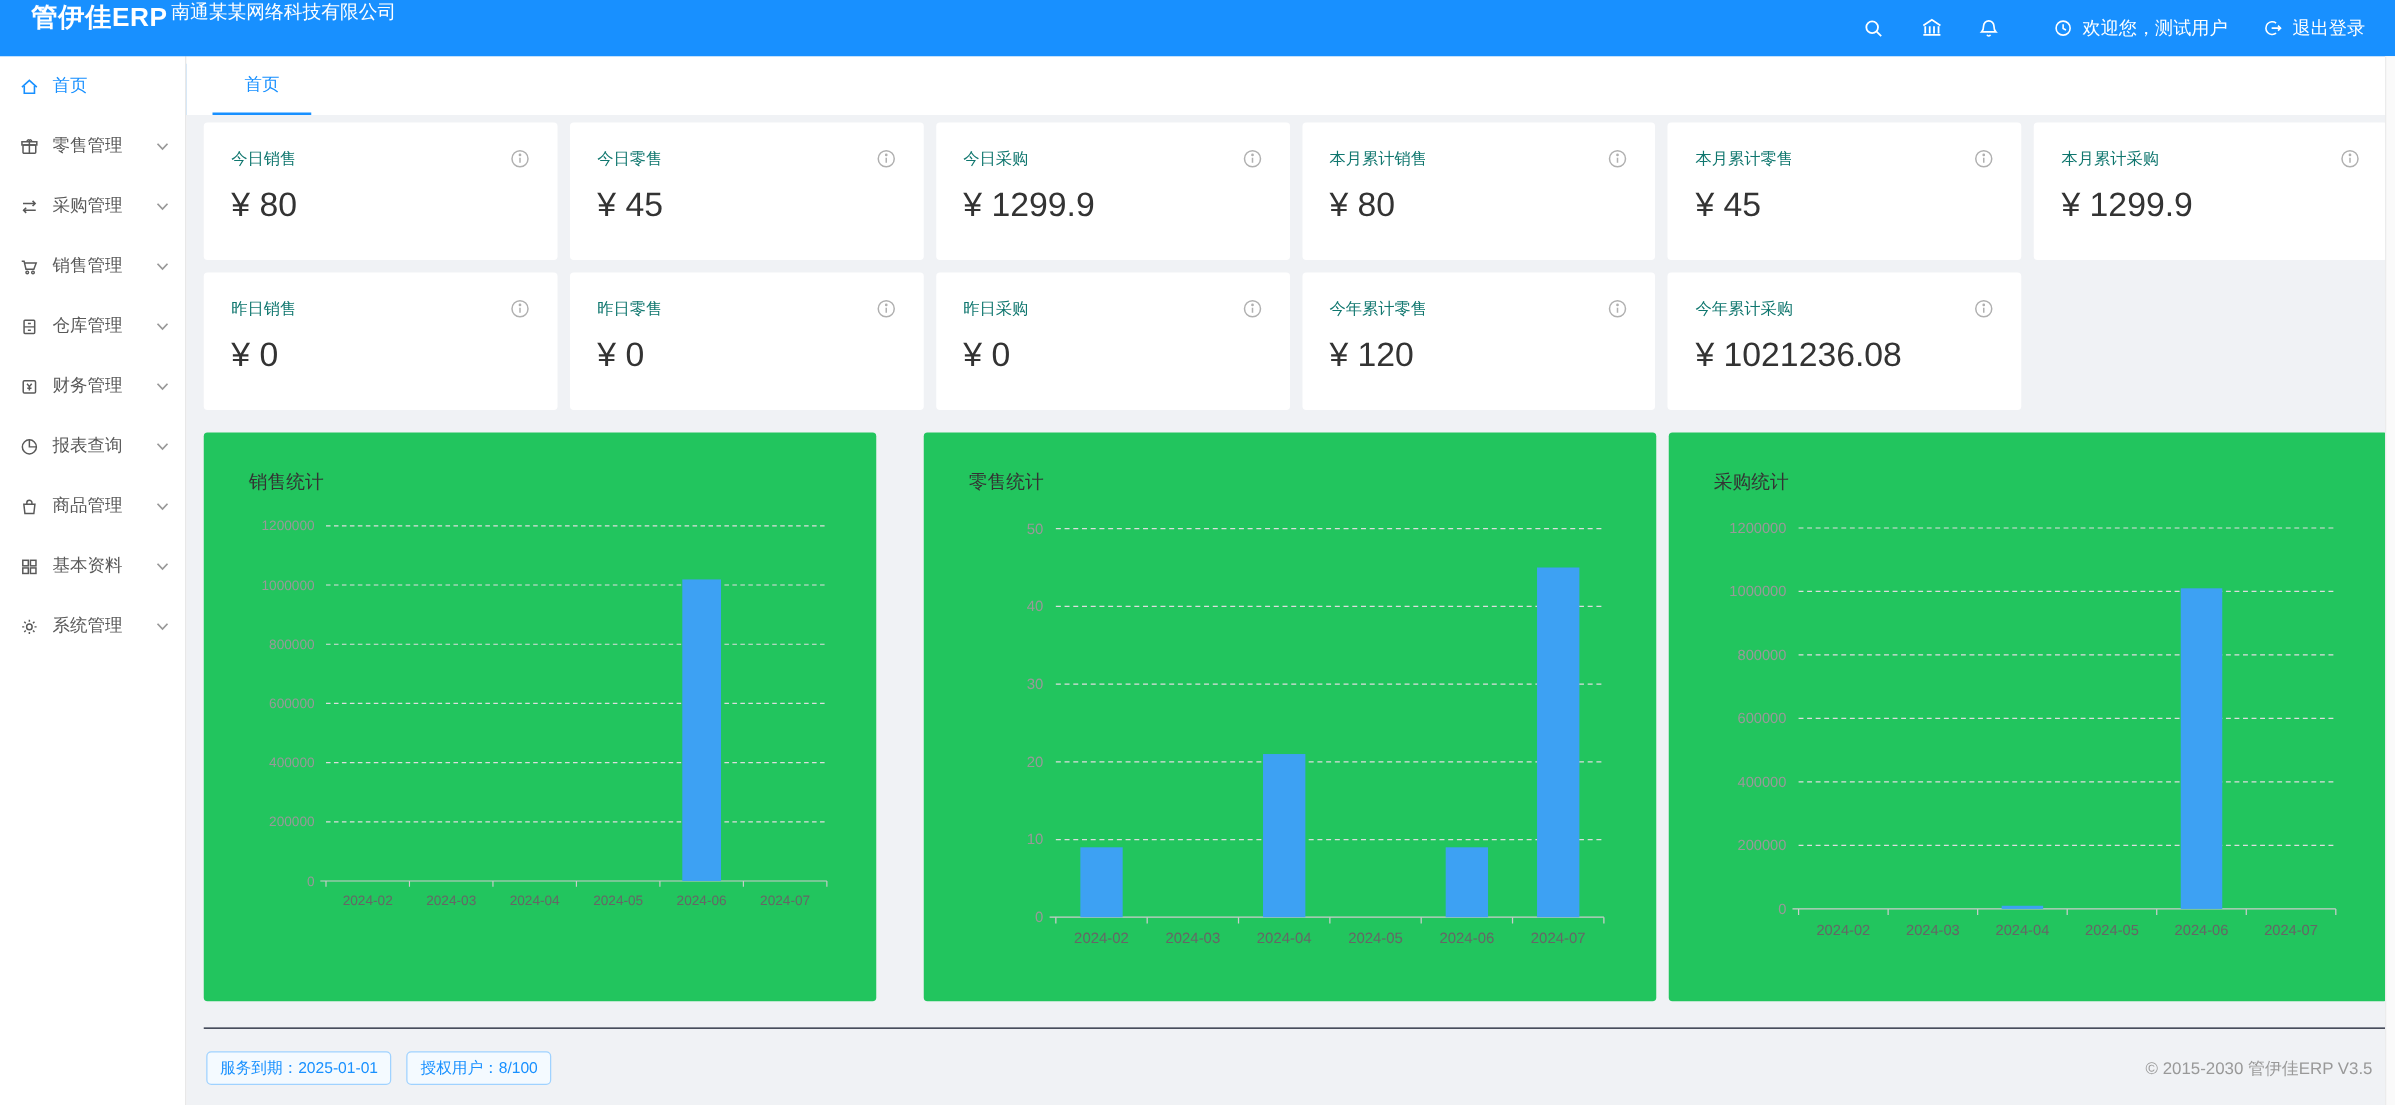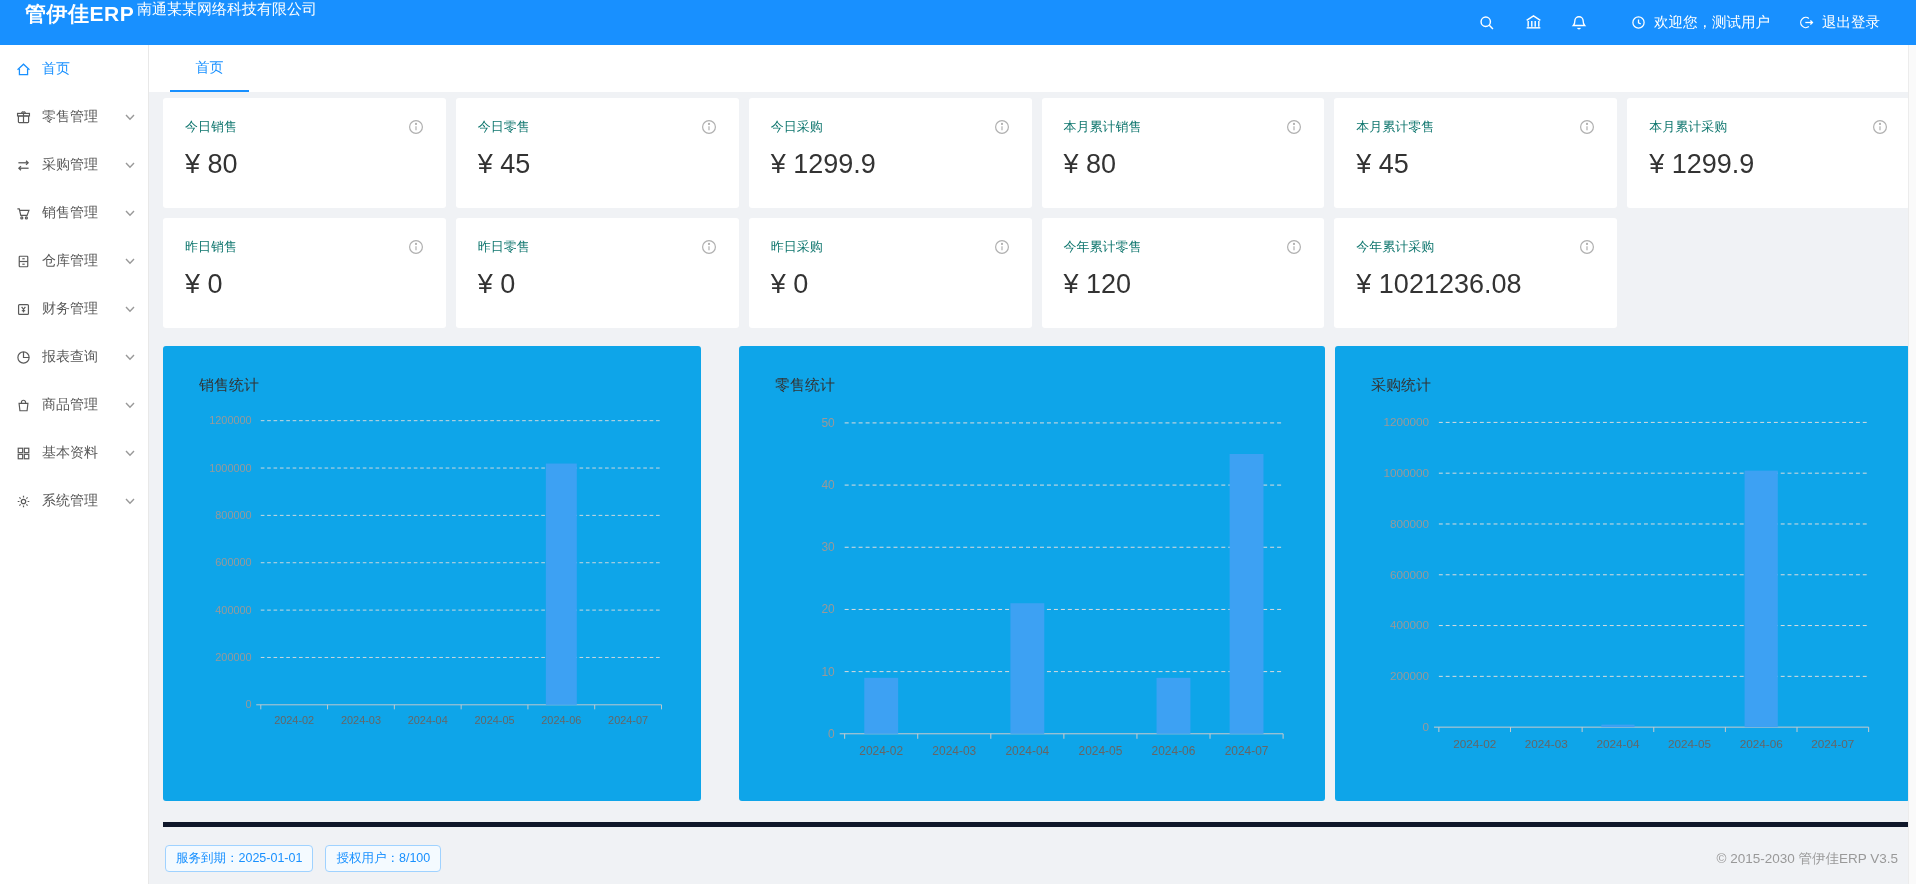--- a/index.html
+++ b/index.html
@@ -2,21 +2,21 @@
 <html><head>
 <meta charset="utf-8">
 <style>
   html,body{margin:0;padding:0;width:1916px;height:884px;overflow:hidden;
     font-family:"Liberation Sans","DejaVu Sans",sans-serif;background:#f0f2f5;}
   
   .app-header{position:absolute;left:0;top:0;width:1916px;height:45px;background:#1890ff;
     display:flex;align-items:flex-start;color:#fff;z-index:10;}
   .logo{font-size:21px;font-weight:bold;padding-left:25px;width:112px;letter-spacing:.5px;cursor:pointer;}
   .company{font-size:15px;}
-  .header-right{margin-left:auto;display:flex;align-items:center;gap:0;padding-right:22px;}
+  .header-right{margin-left:auto;display:flex;align-items:center;gap:0;padding-right:10px;}
   .hicon{width:46px;height:45px;display:flex;align-items:center;justify-content:center;cursor:pointer;}
   .huser,.hlogout{display:flex;align-items:center;gap:7px;font-size:14.5px;cursor:pointer;padding:0 14px;height:45px;}
   .huser{margin-left:14px;}
   
   .sidebar{position:absolute;left:0;top:45px;width:148px;bottom:0;background:#fff;
     border-right:1px solid #e8e8e8;z-index:5;}
   .side-item{height:48px;display:flex;align-items:center;padding:0 13px 0 15px;
     color:#595959;font-size:14px;cursor:pointer;}
   .side-item.active{color:#1890ff;}
   .sicon{width:17px;height:17px;margin-right:10px;display:inline-flex;flex:none;}
@@ -32,29 +32,29 @@
   .content{position:absolute;left:149px;top:92px;right:0;bottom:0;background:#f0f2f5;
     padding:6px 6px 0 14px;box-sizing:border-box;}
   .cards{display:grid;grid-template-columns:repeat(6,1fr);gap:10px;}
   .card{background:#fff;height:110px;border-radius:3px;box-sizing:border-box;padding:20px 22px;}
   .card-top{display:flex;align-items:center;justify-content:space-between;}
   .card-label{color:#0f766e;font-size:13px;text-align:center;}
   .info-icon{width:16px;height:16px;display:inline-flex;color:#b0b0b0;cursor:pointer;}
   .card-value{margin-top:13px;font-size:27px;color:#333;}
   
   .charts{display:flex;margin-top:18px;}
-  .chart-card{background:#0ea5e9;height:455px;border-radius:3px;box-sizing:border-box;padding:22px 14px 0 14px;}
+  .chart-card{background:#22c55e;height:455px;border-radius:3px;box-sizing:border-box;padding:22px 14px 0 14px;}
   .chart-card:nth-child(1){width:538px;margin-right:38px;}
   .chart-card:nth-child(2){width:586px;margin-right:10px;}
   .chart-card:nth-child(3){flex:1;}
   .chart-title{font-size:15px;color:#333;margin:8px 0 2px 22px;}
   .chart-body{width:100%;}
   .chart-body svg text{font-family:"Liberation Sans","DejaVu Sans",sans-serif;}
   
-  .footer{border-top:5px solid #0f172a;margin-top:21px;padding:18px 12px 0 2px;
+  .footer{border-top:1px solid #0f172a;margin-top:21px;padding:18px 12px 0 2px;
     display:flex;align-items:center;}
   .badge{display:inline-block;border:1px solid #9fd2ff;background:#f4faff;color:#1890ff;
     font-size:12.5px;padding:4px 10px;border-radius:4px;margin-right:12px;cursor:default;}
   .copyright{margin-left:auto;color:#999;font-size:13.5px;}
   
   .scrollbar-track{position:absolute;right:0;top:45px;bottom:0;width:7px;background:#fafafa;
     border-left:1px solid #ececec;z-index:20;}
 </style>
 </head>
 <body>

